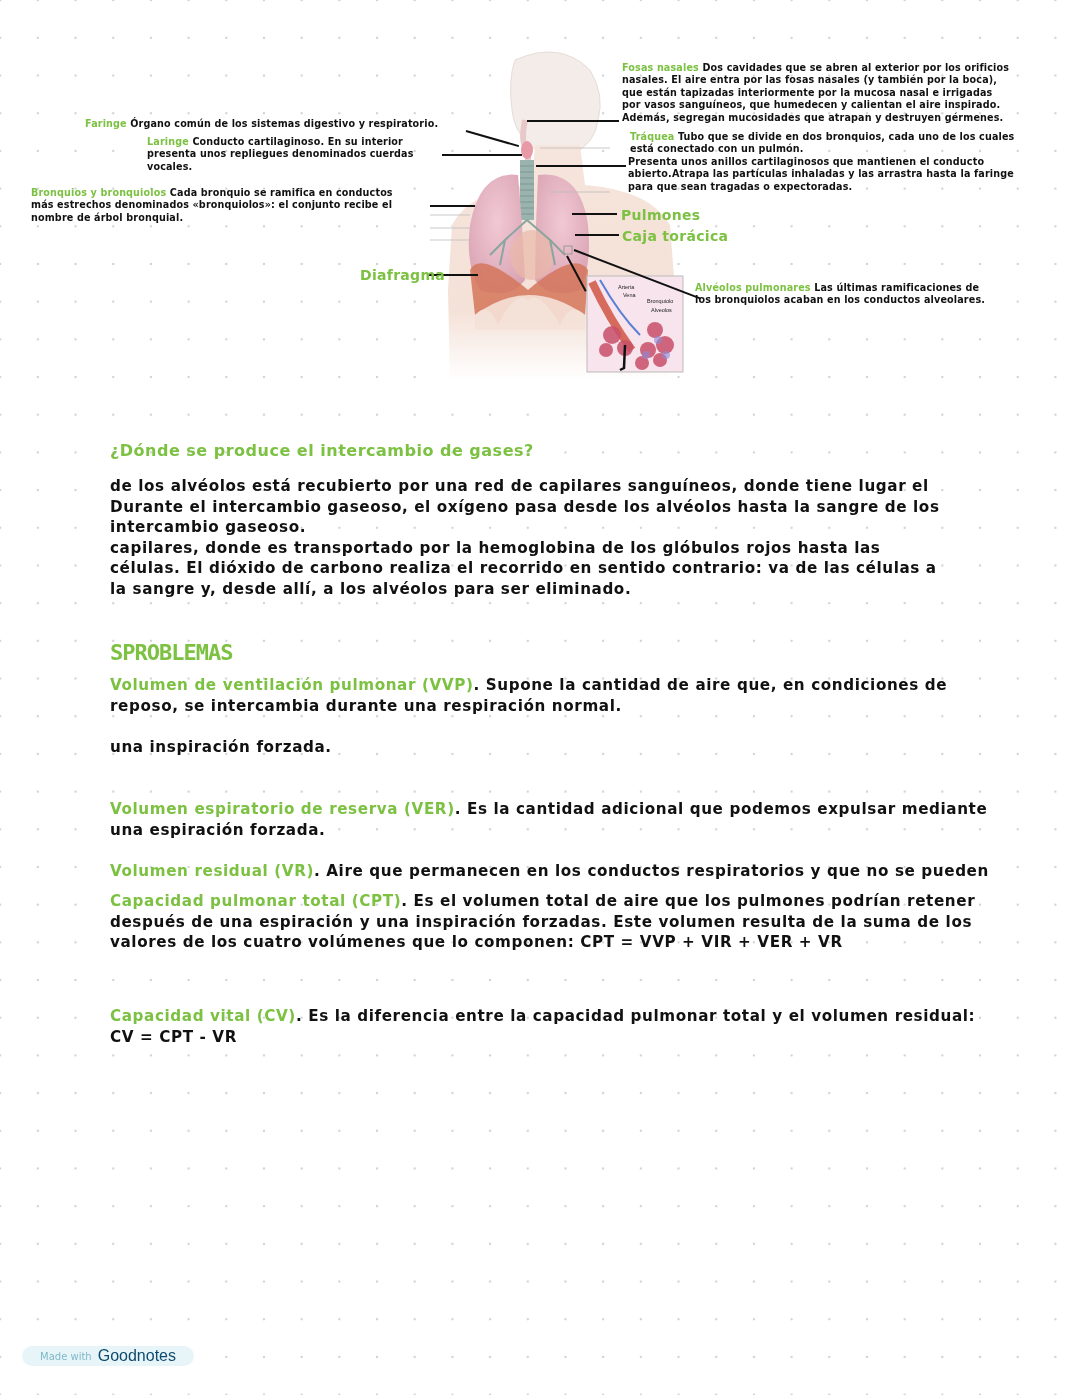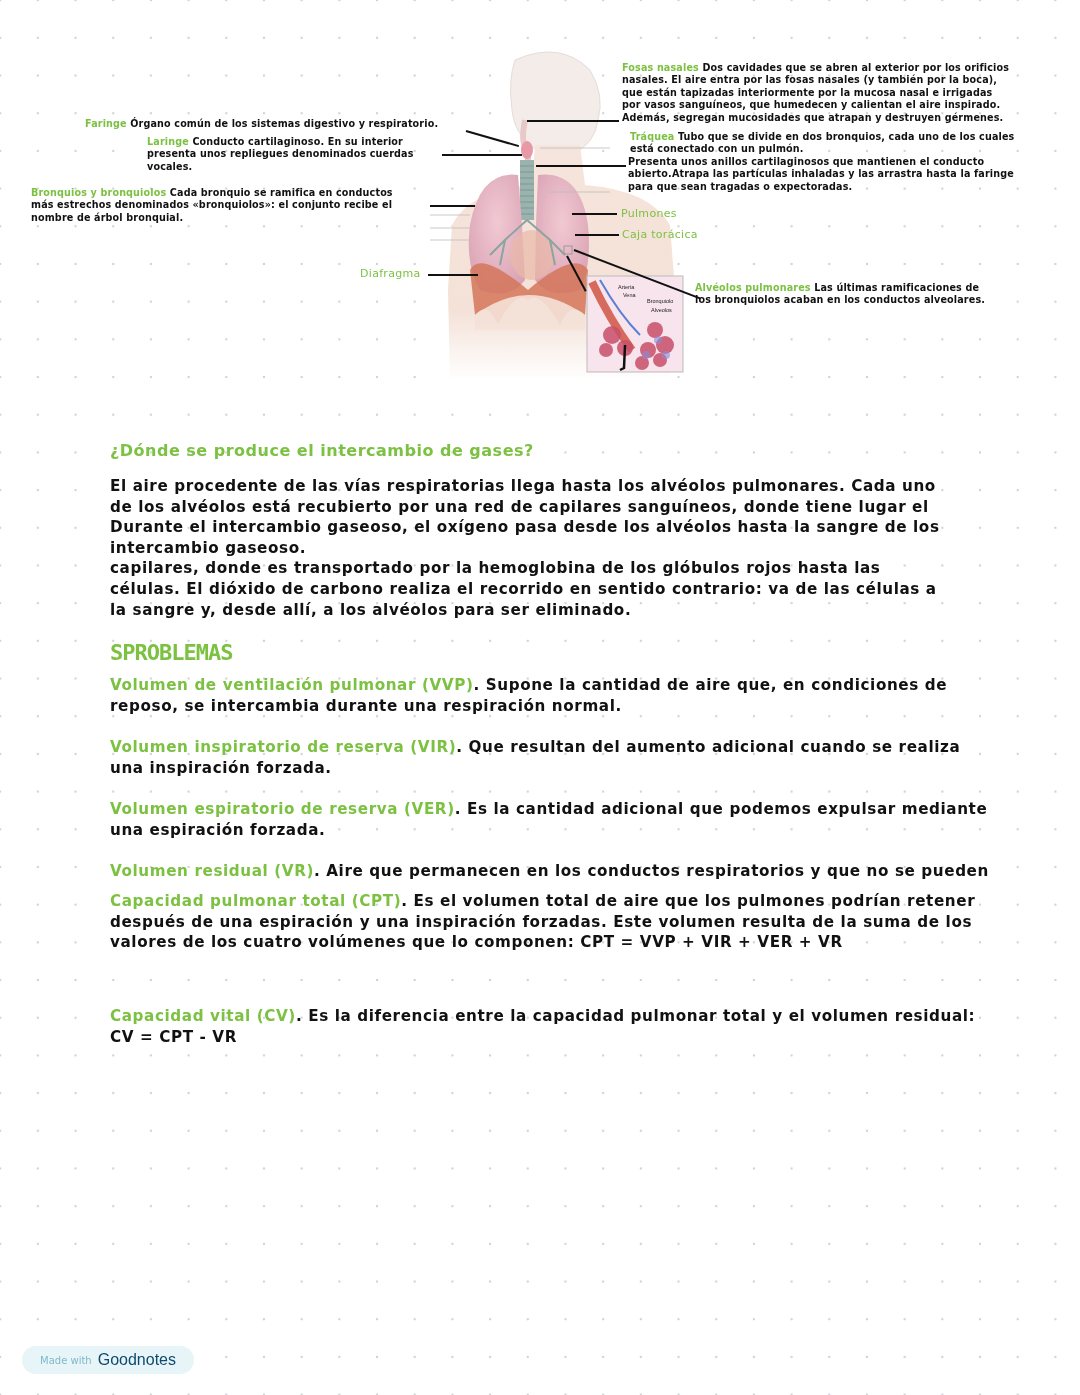--- a/index.html
+++ b/index.html
@@ -8,28 +8,28 @@
     background-color:#ffffff;
     background-image: radial-gradient(circle, #cfd3d6 1.1px, transparent 1.6px);
     background-size:37.7px 37.7px;
     background-position:19px 19px;
     font-family:"DejaVu Sans", sans-serif;
     color:#111;
   }
   .g { color:#7cc142; }
   .abs { position:absolute; }
   .small { font-size:9.6px; line-height:12.4px; font-weight:bold; letter-spacing:0.15px; }
-  .lbl { font-size:11px; font-weight:normal; letter-spacing:0.3px; }
+  .lbl { font-size:14px; font-weight:bold; letter-spacing:0.3px; }
   .body { font-size:15.2px; line-height:20.6px; font-weight:bold; letter-spacing:0.6px; }
   .line { position:absolute; background:#111; height:2px; transform-origin:0 50%; }
   .para { position:absolute; left:110px; width:950px; }
   .heading { font-size:16px; font-weight:bold; letter-spacing:0.5px; }
   .section { font-size:22px; font-weight:bold; letter-spacing:-1px; font-family:"DejaVu Sans Mono", monospace; }
   .badge {
-    position:absolute; left:22px; top:1346px; width:172px; height:28px;
+    position:absolute; left:22px; top:1346px; width:172px; height:20px;
     border-radius:14px; background:#e8f5f8; display:flex; align-items:center; justify-content:center; gap:6px;
   }
   .badge .mw { font-size:10px; color:#7fb9c9; }
   .badge .gn { font-size:16px; color:#0c4a6e; font-family:"Liberation Sans", sans-serif; }
 </style>
 </head>
 <body>
 
 <div class="abs" style="left:420px;top:50px;width:280px;height:330px;">
   <svg width="280" height="330" viewBox="0 0 280 330">
@@ -159,37 +159,35 @@
 </div>
 <div class="abs lbl g" style="left:621px;top:207px;">Pulmones</div>
 <div class="abs lbl g" style="left:622px;top:228px;">Caja torácica</div>
 <div class="abs small" style="left:695px;top:282px;white-space:nowrap;">
   <div><span class="g">Alvéolos pulmonares</span> <span>Las últimas ramificaciones de</span></div>
   <div>los bronquiolos acaban en los conductos alveolares.</div>
 </div>
 
 <div class="abs heading g" style="left:110px;top:441px;">¿Dónde se produce el intercambio de gases?</div>
 <div class="para body" style="top:476px;">
-  <div>El aire procedente de las vías respiratorias llega hasta los alvéolos pulmonares. Cada uno</div>
   <div>de los alvéolos está recubierto por una red de capilares sanguíneos, donde tiene lugar el</div>
   <div>Durante el intercambio gaseoso, el oxígeno pasa desde los alvéolos hasta la sangre de los</div>
   <div>intercambio gaseoso.</div>
   <div>capilares, donde es transportado por la hemoglobina de los glóbulos rojos hasta las</div>
   <div>células. El dióxido de carbono realiza el recorrido en sentido contrario: va de las células a</div>
   <div>la sangre y, desde allí, a los alvéolos para ser eliminado.</div>
 </div>
 
 <div class="abs section g" style="left:110px;top:640px;">SPROBLEMAS</div>
 
 <div class="para body" style="top:675px;">
   <div><span class="g">Volumen de ventilación pulmonar (VVP)</span><span>. Supone la cantidad de aire que, en condiciones de</span></div>
   <div>reposo, se intercambia durante una respiración normal.</div>
 </div>
 <div class="para body" style="top:737px;">
-  <div><span class="g">Volumen inspiratorio de reserva (VIR)</span><span>. Que resultan del aumento adicional cuando se realiza</span></div>
   <div>una inspiración forzada.</div>
 </div>
 <div class="para body" style="top:799px;">
   <div><span class="g">Volumen espiratorio de reserva (VER)</span><span>. Es la cantidad adicional que podemos expulsar mediante</span></div>
   <div>una espiración forzada.</div>
 </div>
 <div class="para body" style="top:861px;">
   <div><span class="g">Volumen residual (VR)</span><span>. Aire que permanecen en los conductos respiratorios y que no se pueden</span></div>
 </div>
 <div class="para body" style="top:891px;">

